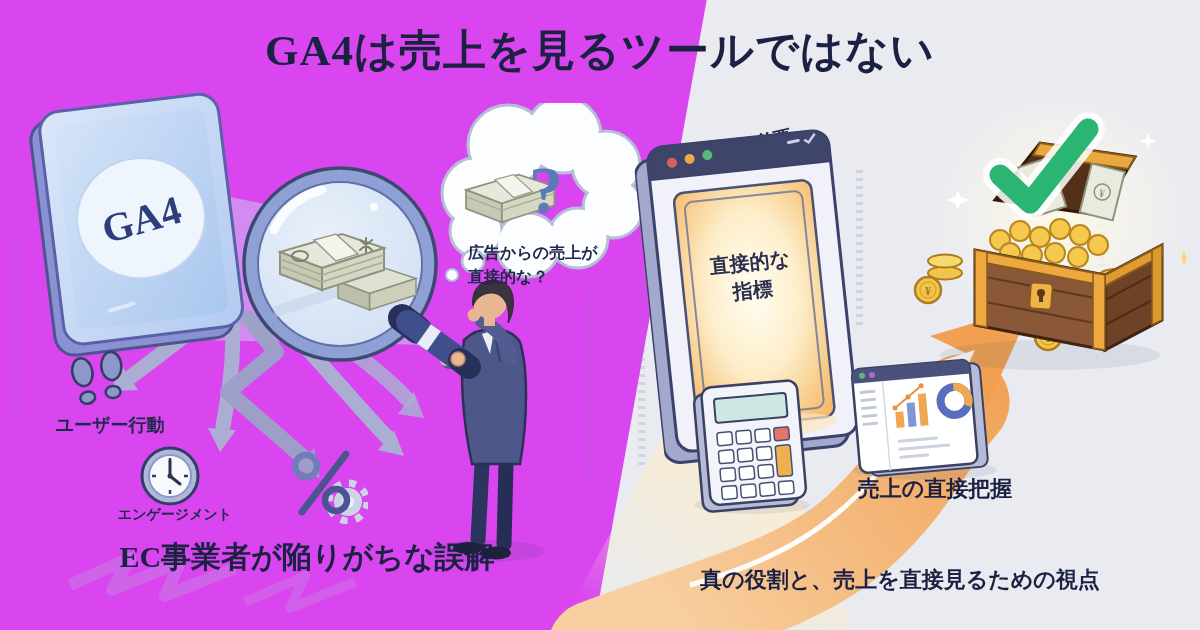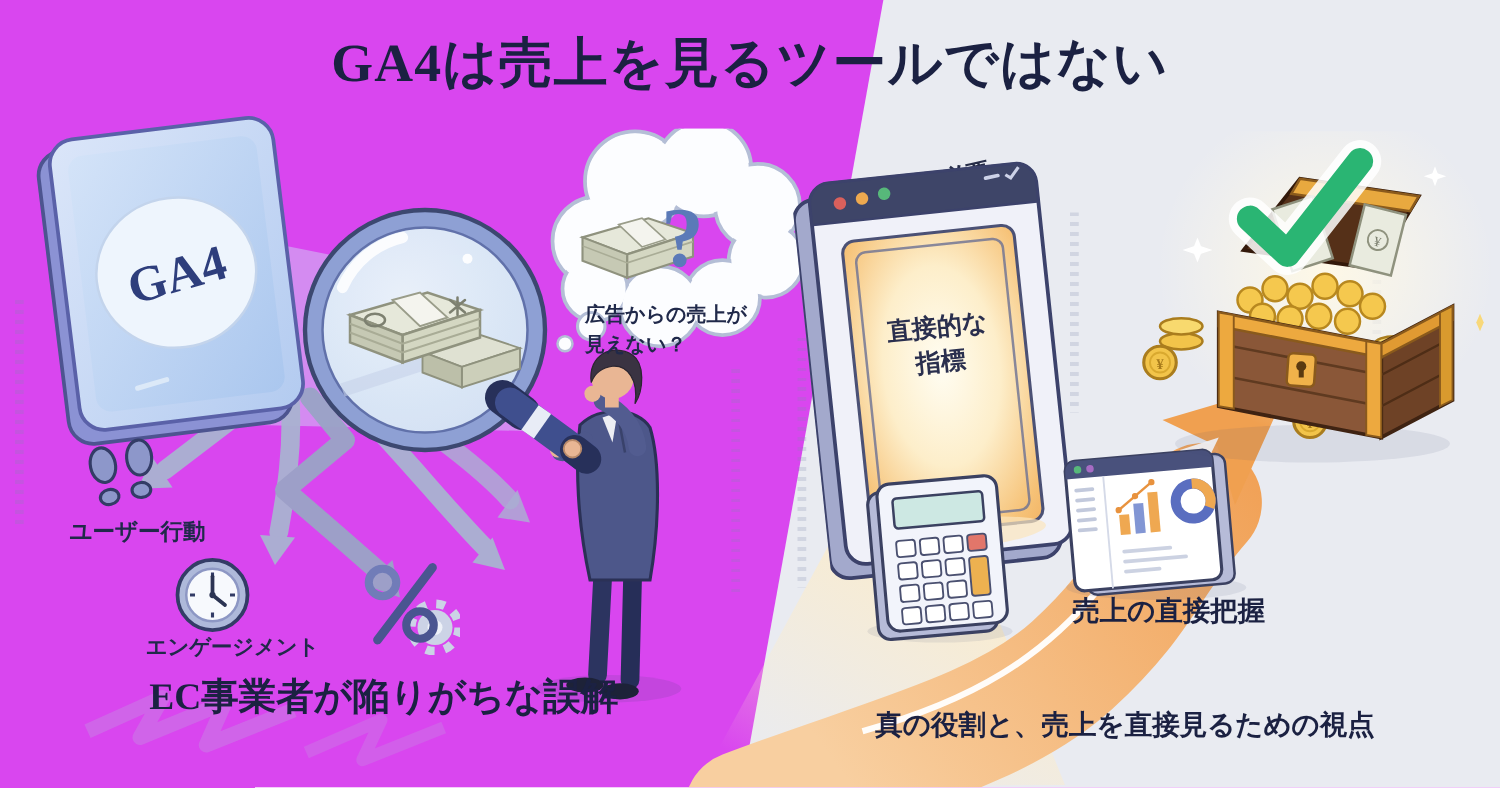--- a/index.html
+++ b/index.html
@@ -178,21 +178,21 @@
       <polygon points="42,50 104,30 104,52 42,72" fill="#d4d7c2" stroke="#8f927e" stroke-width="2"></polygon>
       <polygon points="0,34 42,50 42,72 0,56" fill="#c6c9b4" stroke="#8f927e" stroke-width="2"></polygon>
       <path d="M0,42 L42,58 M42,58 L104,38" stroke="#a9ac96" stroke-width="1.5"></path>
       <polygon points="34,22 56,16 78,36 56,43" fill="#f4f4ee" stroke="#9a9d8a" stroke-width="1.5"></polygon>
     </g>
     <text x="118" y="110" font-size="68" font-weight="800" fill="#5b7ab8" text-anchor="middle">?</text>
   </svg>
 
   <div class="abs thought-text" style="left:468px;top:241px;width:175px;">
     <div>広告からの売上が</div>
-    <div>見えない？</div>
+    <div>直接的な？</div>
   </div>
 
   <svg class="abs" style="left:64px;top:350px;" width="72" height="66" viewBox="0 0 72 66">
     <g fill="#8d97ca" stroke="#333c66" stroke-width="2.5">
       <g transform="rotate(-12 20 30)">
         <ellipse cx="20" cy="22" rx="10" ry="14"></ellipse>
           <ellipse cx="20" cy="48" rx="7.5" ry="6"></ellipse>
       </g>
       <g transform="rotate(-4 48 26)">
         <ellipse cx="48" cy="16" rx="10" ry="14"></ellipse>
@@ -203,21 +203,21 @@
   <div class="abs metric-label" style="left:30px;top:413px;width:160px;font-size:18px;text-align:center;">ユーザー行動</div>
 
   <svg class="abs" style="left:138px;top:444px;" width="64" height="64" viewBox="0 0 64 64">
     <circle cx="32" cy="32" r="28" fill="#aeb9da" stroke="#333c66" stroke-width="3"></circle>
     <circle cx="32" cy="32" r="21" fill="#f7f9fd" stroke="#8d97c4" stroke-width="2"></circle>
     <path d="M32,14 L32,18 M50,32 L46,32 M32,50 L32,46 M14,32 L18,32" stroke="#333c66" stroke-width="2.5"></path>
     <path d="M32,32 L32,17" stroke="#2c3453" stroke-width="3" stroke-linecap="round"></path>
     <path d="M32,32 L42,40" stroke="#2c3453" stroke-width="3" stroke-linecap="round"></path>
     <circle cx="32" cy="32" r="2.5" fill="#2c3453"></circle>
   </svg>
-  <div class="abs metric-label" style="left:106px;top:506px;width:160px;font-size:17px;">エンゲージメント</div>
+  <div class="abs metric-label" style="left:95px;top:506px;width:160px;font-size:14px;">エンゲージメント</div>
 
   <svg class="abs" style="left:286px;top:446px;" width="82" height="78" viewBox="0 0 82 78">
     <g>
       <circle cx="62" cy="56" r="19" fill="none" stroke="#ccd3e6" stroke-width="7" stroke-dasharray="7 8"></circle>
       <circle cx="62" cy="56" r="14" fill="#ccd3e6"></circle>
       <circle cx="62" cy="56" r="6" fill="#eef1f8"></circle>
     </g>
     <path d="M60,8 L16,66" stroke="#4a5590" stroke-width="7" stroke-linecap="round"></path>
     <circle cx="20" cy="20" r="11" fill="none" stroke="#717cb8" stroke-width="6.5"></circle>
     <circle cx="50" cy="54" r="11" fill="none" stroke="#4a5590" stroke-width="6.5"></circle>

